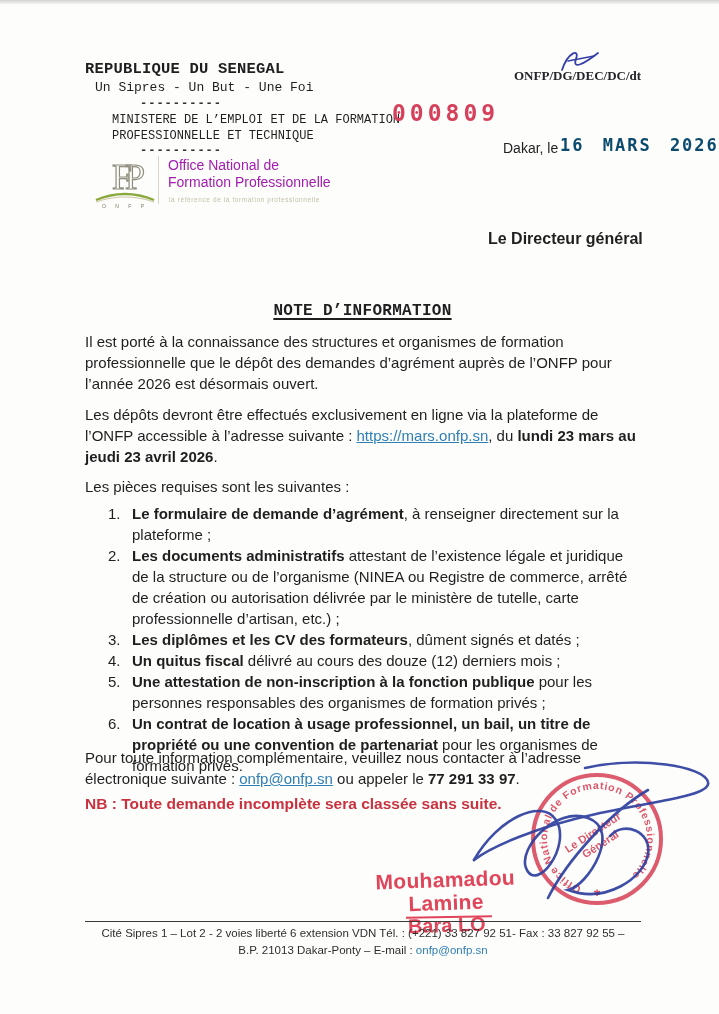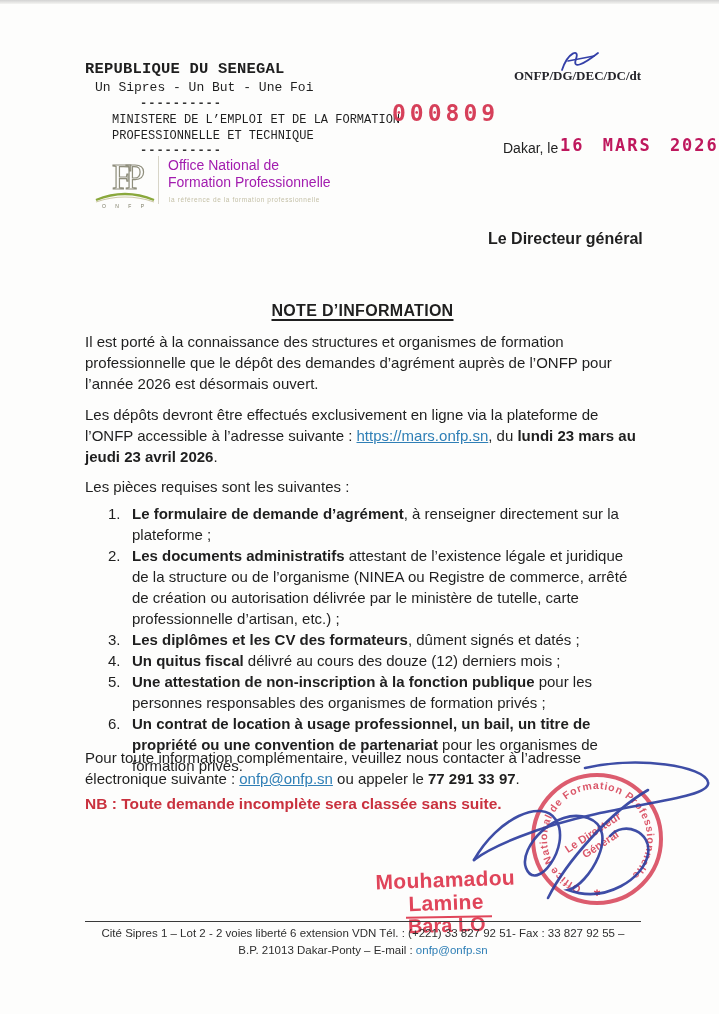--- a/index.html
+++ b/index.html
@@ -20,32 +20,32 @@
   .gov .ministry{font-size:12px;margin-top:1px;margin-left:27px;}
 
   
   .serial{left:392px;top:60px;font-family:"DejaVu Sans Mono",monospace;
     font-weight:bold;font-size:23px;letter-spacing:4px;color:#d6405a;margin-top:40px;}
   .refnum{left:514px;top:68px;font-family:"Liberation Serif",serif;
     font-weight:bold;font-size:13px;color:#24242a;}
   .ref-squiggle{left:552px;top:46px;}
   .dateline{left:503px;top:140px;font-size:14px;}
   .datestamp{left:560px;top:135px;font-family:"DejaVu Sans Mono",monospace;
-    font-weight:bold;font-size:17px;letter-spacing:2px;word-spacing:6px;color:#be185d;}
+    font-weight:bold;font-size:17px;letter-spacing:2px;word-spacing:6px;color:#0c4a6e;}
 
   
   .logo{left:92px;top:152px;width:260px;height:66px;}
   .logo .divider{position:absolute;left:66px;top:4px;width:1px;height:48px;background:#d8d5c8;}
   .logo .org{position:absolute;left:76px;top:5px;color:#a21caf;font-size:14px;line-height:17px;}
   .logo .tagline{position:absolute;left:77px;top:44px;font-size:6.5px;color:#c3bfa5;letter-spacing:.6px;white-space:nowrap;}
 
   .recipient{left:488px;top:230px;font-weight:bold;font-size:16px;}
 
   .doc-title{left:85px;top:302px;width:555px;text-align:center;font-weight:bold;font-size:16px;
-    letter-spacing:.3px;}
+    letter-spacing:.3px;font-family:Liberation Mono, monospace;}
   .doc-title span{text-decoration:underline;text-underline-offset:3px;text-decoration-thickness:1.5px;}
 
   .body-text{font-size:15px;line-height:21px;}
   .p1{left:85px;top:331px;width:560px;}
   .p2{left:85px;top:404px;width:565px;}
   .p3{left:85px;top:476px;width:560px;}
   .contact{left:85px;top:747px;width:562px;}
   .nb{left:85px;top:795px;font-weight:bold;font-size:15.5px;color:#c9313e;}
 
   a.doclink{color:#2f7fb6;text-decoration:underline;cursor:pointer;}

